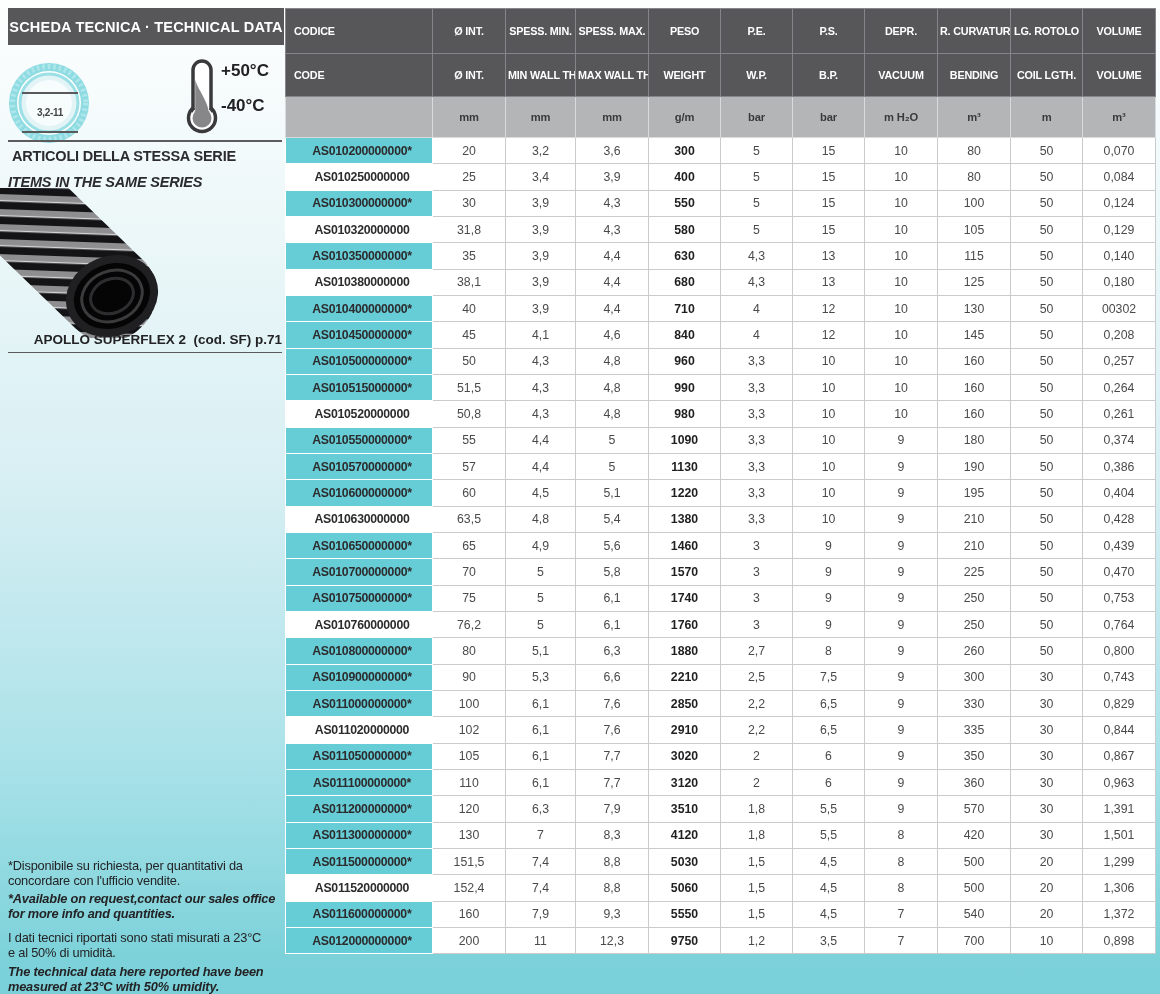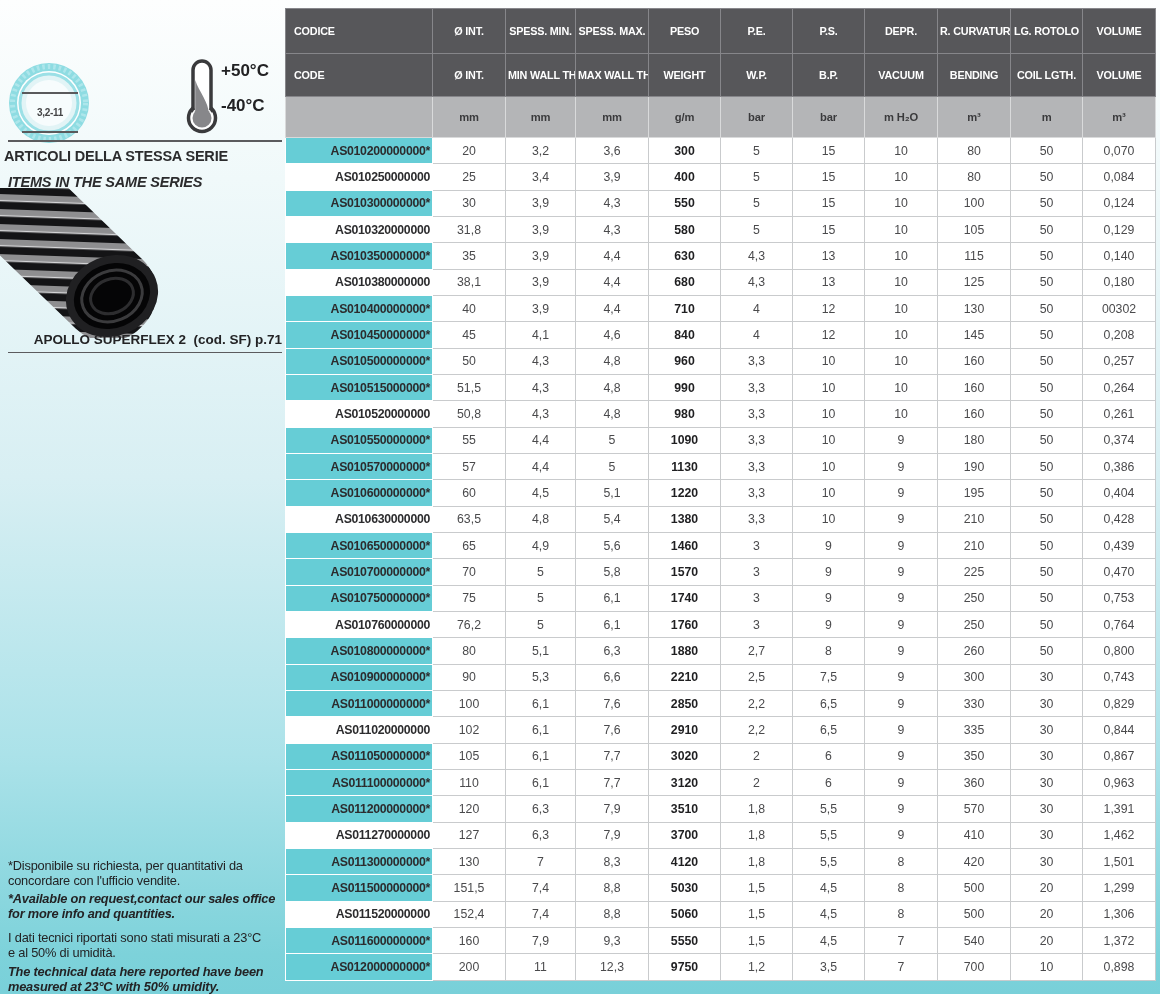--- a/index.html
+++ b/index.html
@@ -20,21 +20,21 @@
     font-weight:bold;font-size:10px;color:#454547;
     border-top:2px solid #5a5a5c;border-bottom:2px solid #5a5a5c;padding:13px 0;
     letter-spacing:-0.3px;
   }
   .thermo{position:absolute;left:182px;top:58px;}
   .temp-max{position:absolute;left:221px;top:61px;font-weight:bold;font-size:17px;color:#222224;}
   .temp-min{position:absolute;left:221px;top:96px;font-weight:bold;font-size:17px;color:#222224;}
   .rule{position:absolute;left:8px;width:274px;height:0;border-top:2px solid #5b5b5e;}
   .rule-1{top:140px;}
   .rule-2{top:352px;border-top-width:1.5px;}
-  .series-it{position:absolute;left:4px;top:148px;font-weight:bold;font-size:14.5px;color:#2b2b2d;letter-spacing:-0.2px;}
+  .series-it{position:absolute;left:12px;top:148px;font-weight:bold;font-size:14.5px;color:#2b2b2d;letter-spacing:-0.2px;}
   .series-en{position:absolute;left:8px;top:174px;font-weight:bold;font-style:italic;font-size:14.5px;color:#2b2b2d;letter-spacing:-0.2px;}
   .hose{position:absolute;left:0;top:188px;}
   .product-caption{
     position:absolute;left:8px;top:332px;width:274px;text-align:right;
     font-weight:bold;font-size:13.5px;color:#232325;white-space:pre-wrap;
   }
   .footnotes{position:absolute;left:8px;top:858px;width:280px;font-size:12.8px;line-height:1.18;color:#232325;}
   .fn{white-space:pre-line;margin:0 0 3px 0;letter-spacing:-0.2px;}
   .fn.italic{font-style:italic;font-weight:bold;}
   .fn.gap{margin-top:9px;}
@@ -49,31 +49,32 @@
   thead tr.r2 th{height:18px;}
   thead th.left{text-align:left;padding-left:8px;}
   thead tr.units th{
     background:#b4b5b7;color:#3a3a3c;border:1px solid #d9dadb;height:16px;font-size:11.2px;
   }
   tbody td{
     background:#ffffff;border:1px solid #c9cbcd;height:25.33px;padding:0 2px;
     text-align:center;font-size:12.3px;color:#4a4a4c;white-space:nowrap;overflow:hidden;
   }
   tbody td.code{
-    text-align:right;padding-left:8px;font-weight:bold;font-size:12.3px;color:#2c2c2e;
+    text-align:center;padding-left:8px;font-weight:bold;font-size:12.3px;color:#2c2c2e;
     border:1px solid #ffffff;letter-spacing:-0.3px;
   }
   tbody td.code.hl{background:#66cdd6;}
   tbody td.weight{font-weight:bold;color:#1f1f21;}
 </style>
 </head>
 <body>
 
 <div class="page">
 
+  <div class="titlebar">SCHEDA TECNICA · TECHNICAL DATA</div>
 
   <svg class="badge" width="82" height="82" viewBox="0 0 82 82">
     <circle cx="41" cy="41" r="40" fill="#8edce2"></circle>
     <circle cx="41" cy="41" r="36.5" fill="none" stroke="#aee6eb" stroke-width="5" stroke-dasharray="2.5 3"></circle>
     <circle cx="41" cy="41" r="32" fill="#ffffff"></circle>
     <circle cx="41" cy="41" r="29" fill="#e2f4f6" stroke="#9be0e6" stroke-width="3"></circle>
     <circle cx="41" cy="41" r="23" fill="#f7fcfd"></circle>
   </svg>
   <div class="badge-label">3,2-11</div>
 
@@ -513,33 +514,20 @@
             <td>7,9</td>
             <td class="weight">3510</td>
             <td>1,8</td>
             <td>5,5</td>
             <td>9</td>
             <td>570</td>
             <td>30</td>
             <td>1,391</td>
           </tr>
           <tr>
-            <td class="code">AS011270000000</td>
-            <td>127</td>
-            <td>6,3</td>
-            <td>7,9</td>
-            <td class="weight">3700</td>
-            <td>1,8</td>
-            <td>5,5</td>
-            <td>9</td>
-            <td>410</td>
-            <td>30</td>
-            <td>1,462</td>
-          </tr>
-          <tr>
             <td class="code hl">AS011300000000*</td>
             <td>130</td>
             <td>7</td>
             <td>8,3</td>
             <td class="weight">4120</td>
             <td>1,8</td>
             <td>5,5</td>
             <td>8</td>
             <td>420</td>
             <td>30</td>

